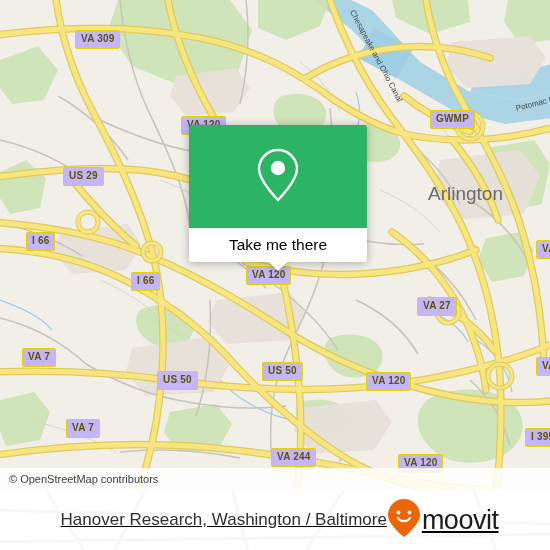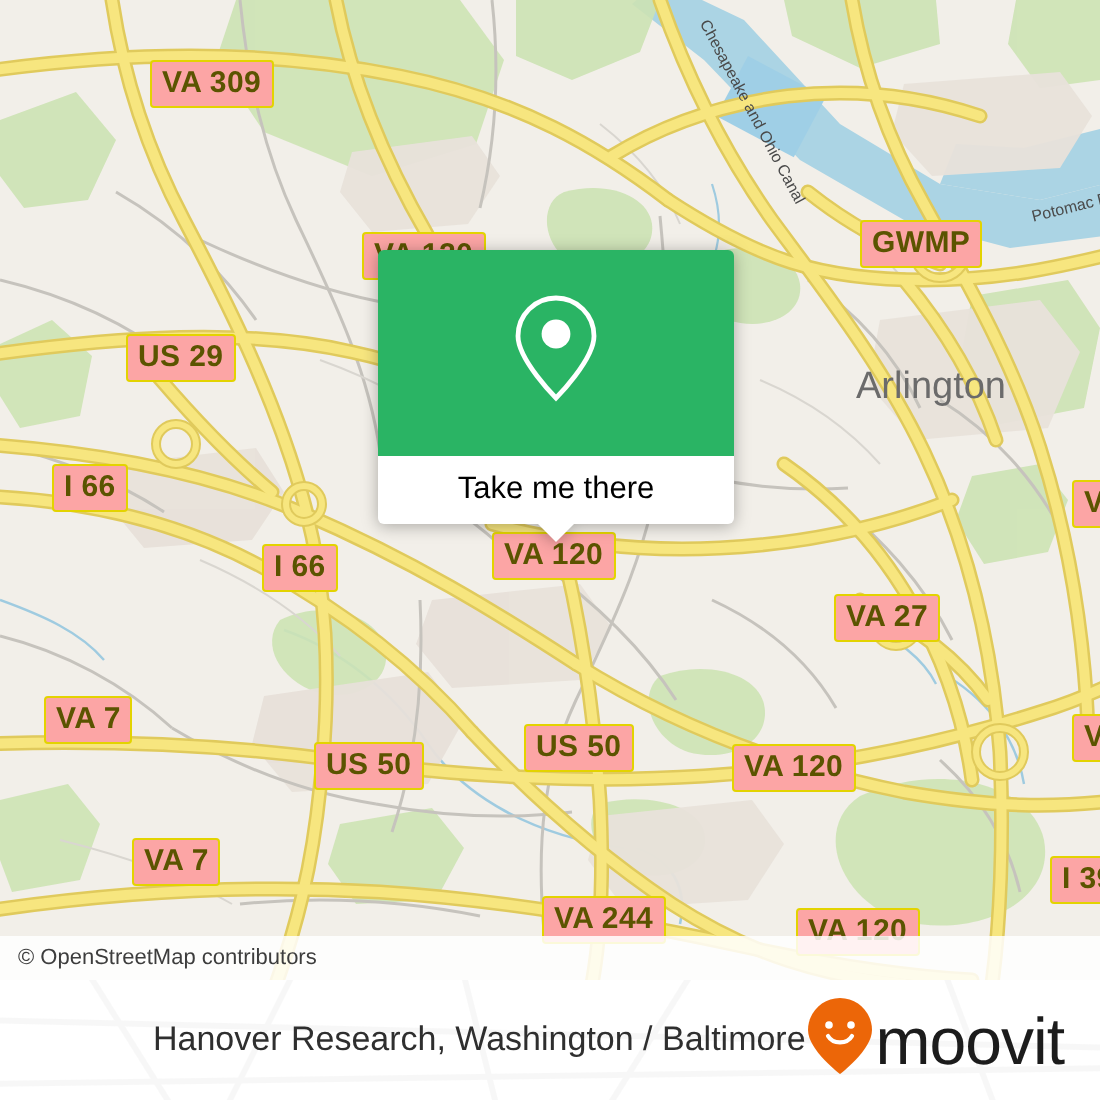--- a/index.html
+++ b/index.html
@@ -21,25 +21,25 @@
     position: absolute;
     left: 0; top: 0;
     width: 550px; height: 490px;
     background: #f2efe9;
     overflow: hidden;
   }
 
   
   .shield {
     position: absolute;
-    background: #fca5a5;
+    background: #c4b5fd;
     border: 1.6px solid #e3d300;
     color: #5b5400;
     font-weight: bold;
-    font-size: 15px;
+    font-size: 10px;
     line-height: 1;
     padding: 3px 5px 4px 5px;
     border-radius: 2px;
     white-space: nowrap;
     letter-spacing: .2px;
     font-family: "Liberation Sans", sans-serif;
   }
   .place-label {
     position: absolute;
     color: #6b6b6b;
@@ -110,23 +110,24 @@
   }
 
   
   #footer {
     position: absolute;
     left: 0; top: 490px;
     width: 550px; height: 60px;
     background: #ffffff;
     display: flex;
     align-items: center;
-    justify-content: flex-end;
+    justify-content: center;
     padding: 0 18px 0 27px;
     overflow: hidden;
+    text-decoration: underline;
   }
   #footer-bg {
     position: absolute;
     left: 0; top: 0; width: 550px; height: 60px;
     opacity: .05;
     pointer-events: none;
   }
   #footer-title {
     font-size: 17px;
     color: #2f2f2f;
@@ -134,21 +135,21 @@
     z-index: 2;
     white-space: nowrap;
   }
   #brand {
     display: flex;
     align-items: center;
     position: relative;
     z-index: 2;
   }
   #brand-word {
-    font-size: 33px;
+    font-size: 27px;
     color: #1c1c1c;
     letter-spacing: -0.5px;
     line-height: 1;
     margin-left: 1px;
     font-family: "Liberation Sans", sans-serif;
   }
 </style>
 </head>
 <body>
 

